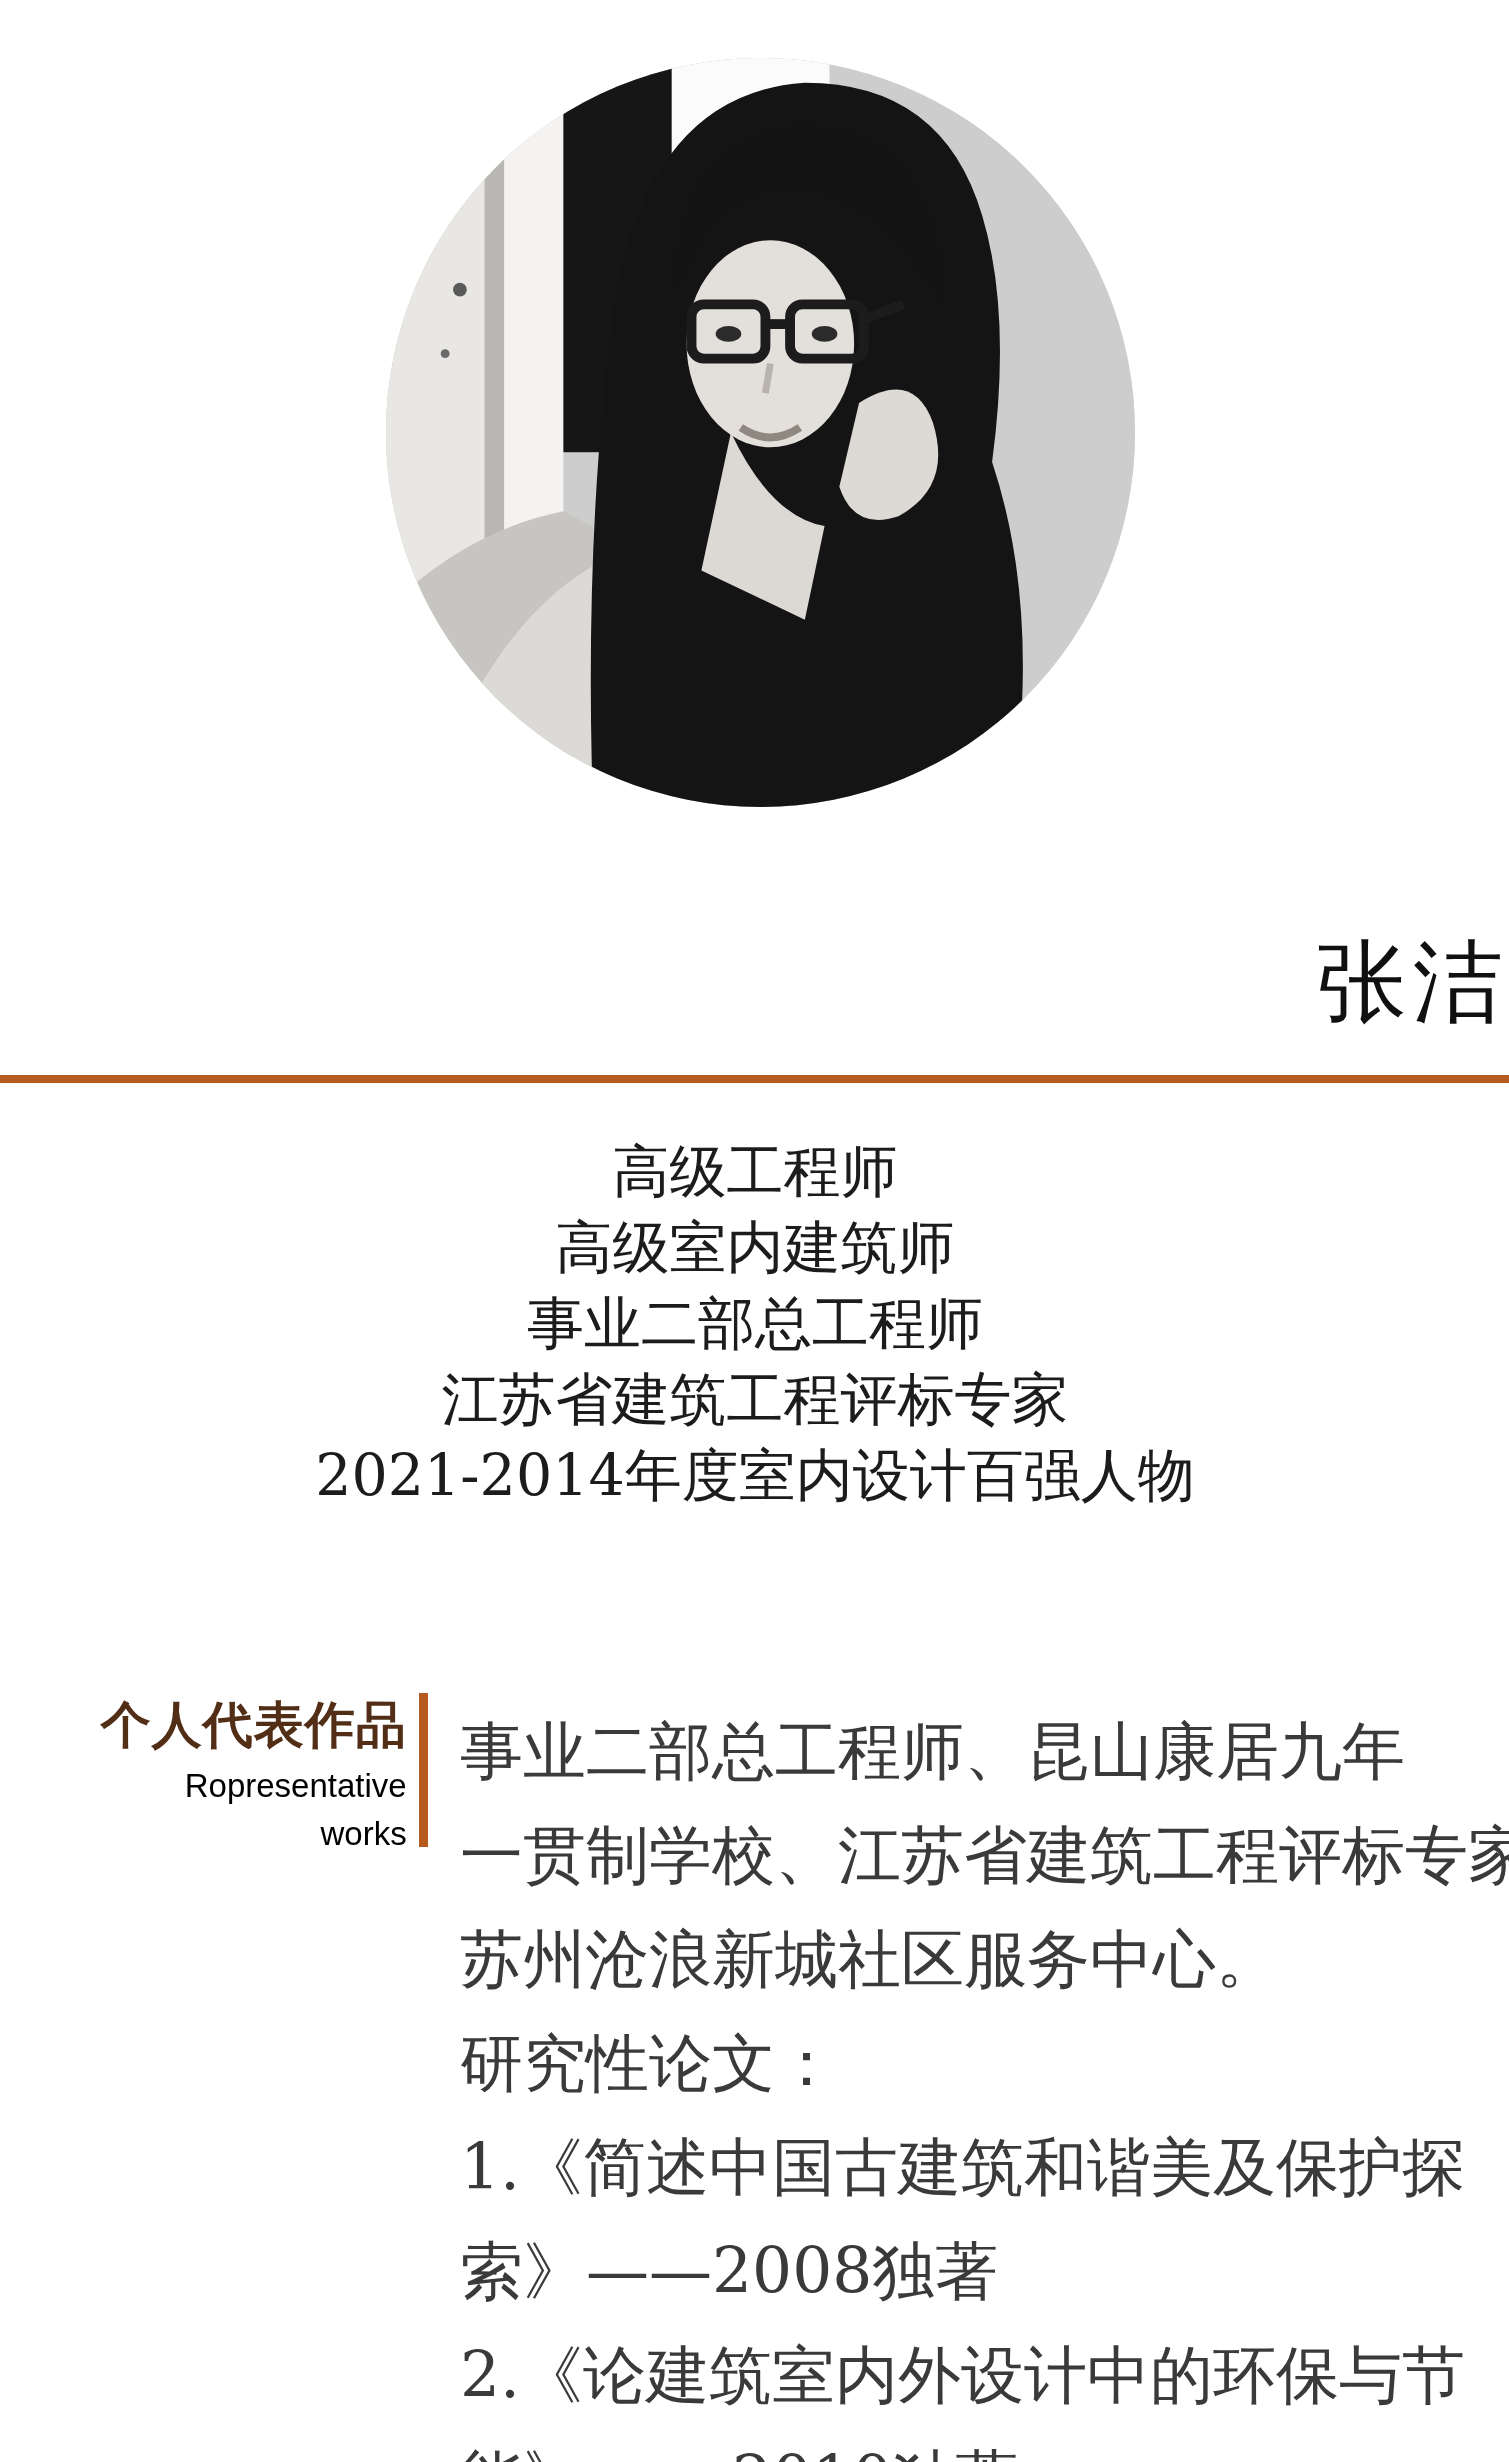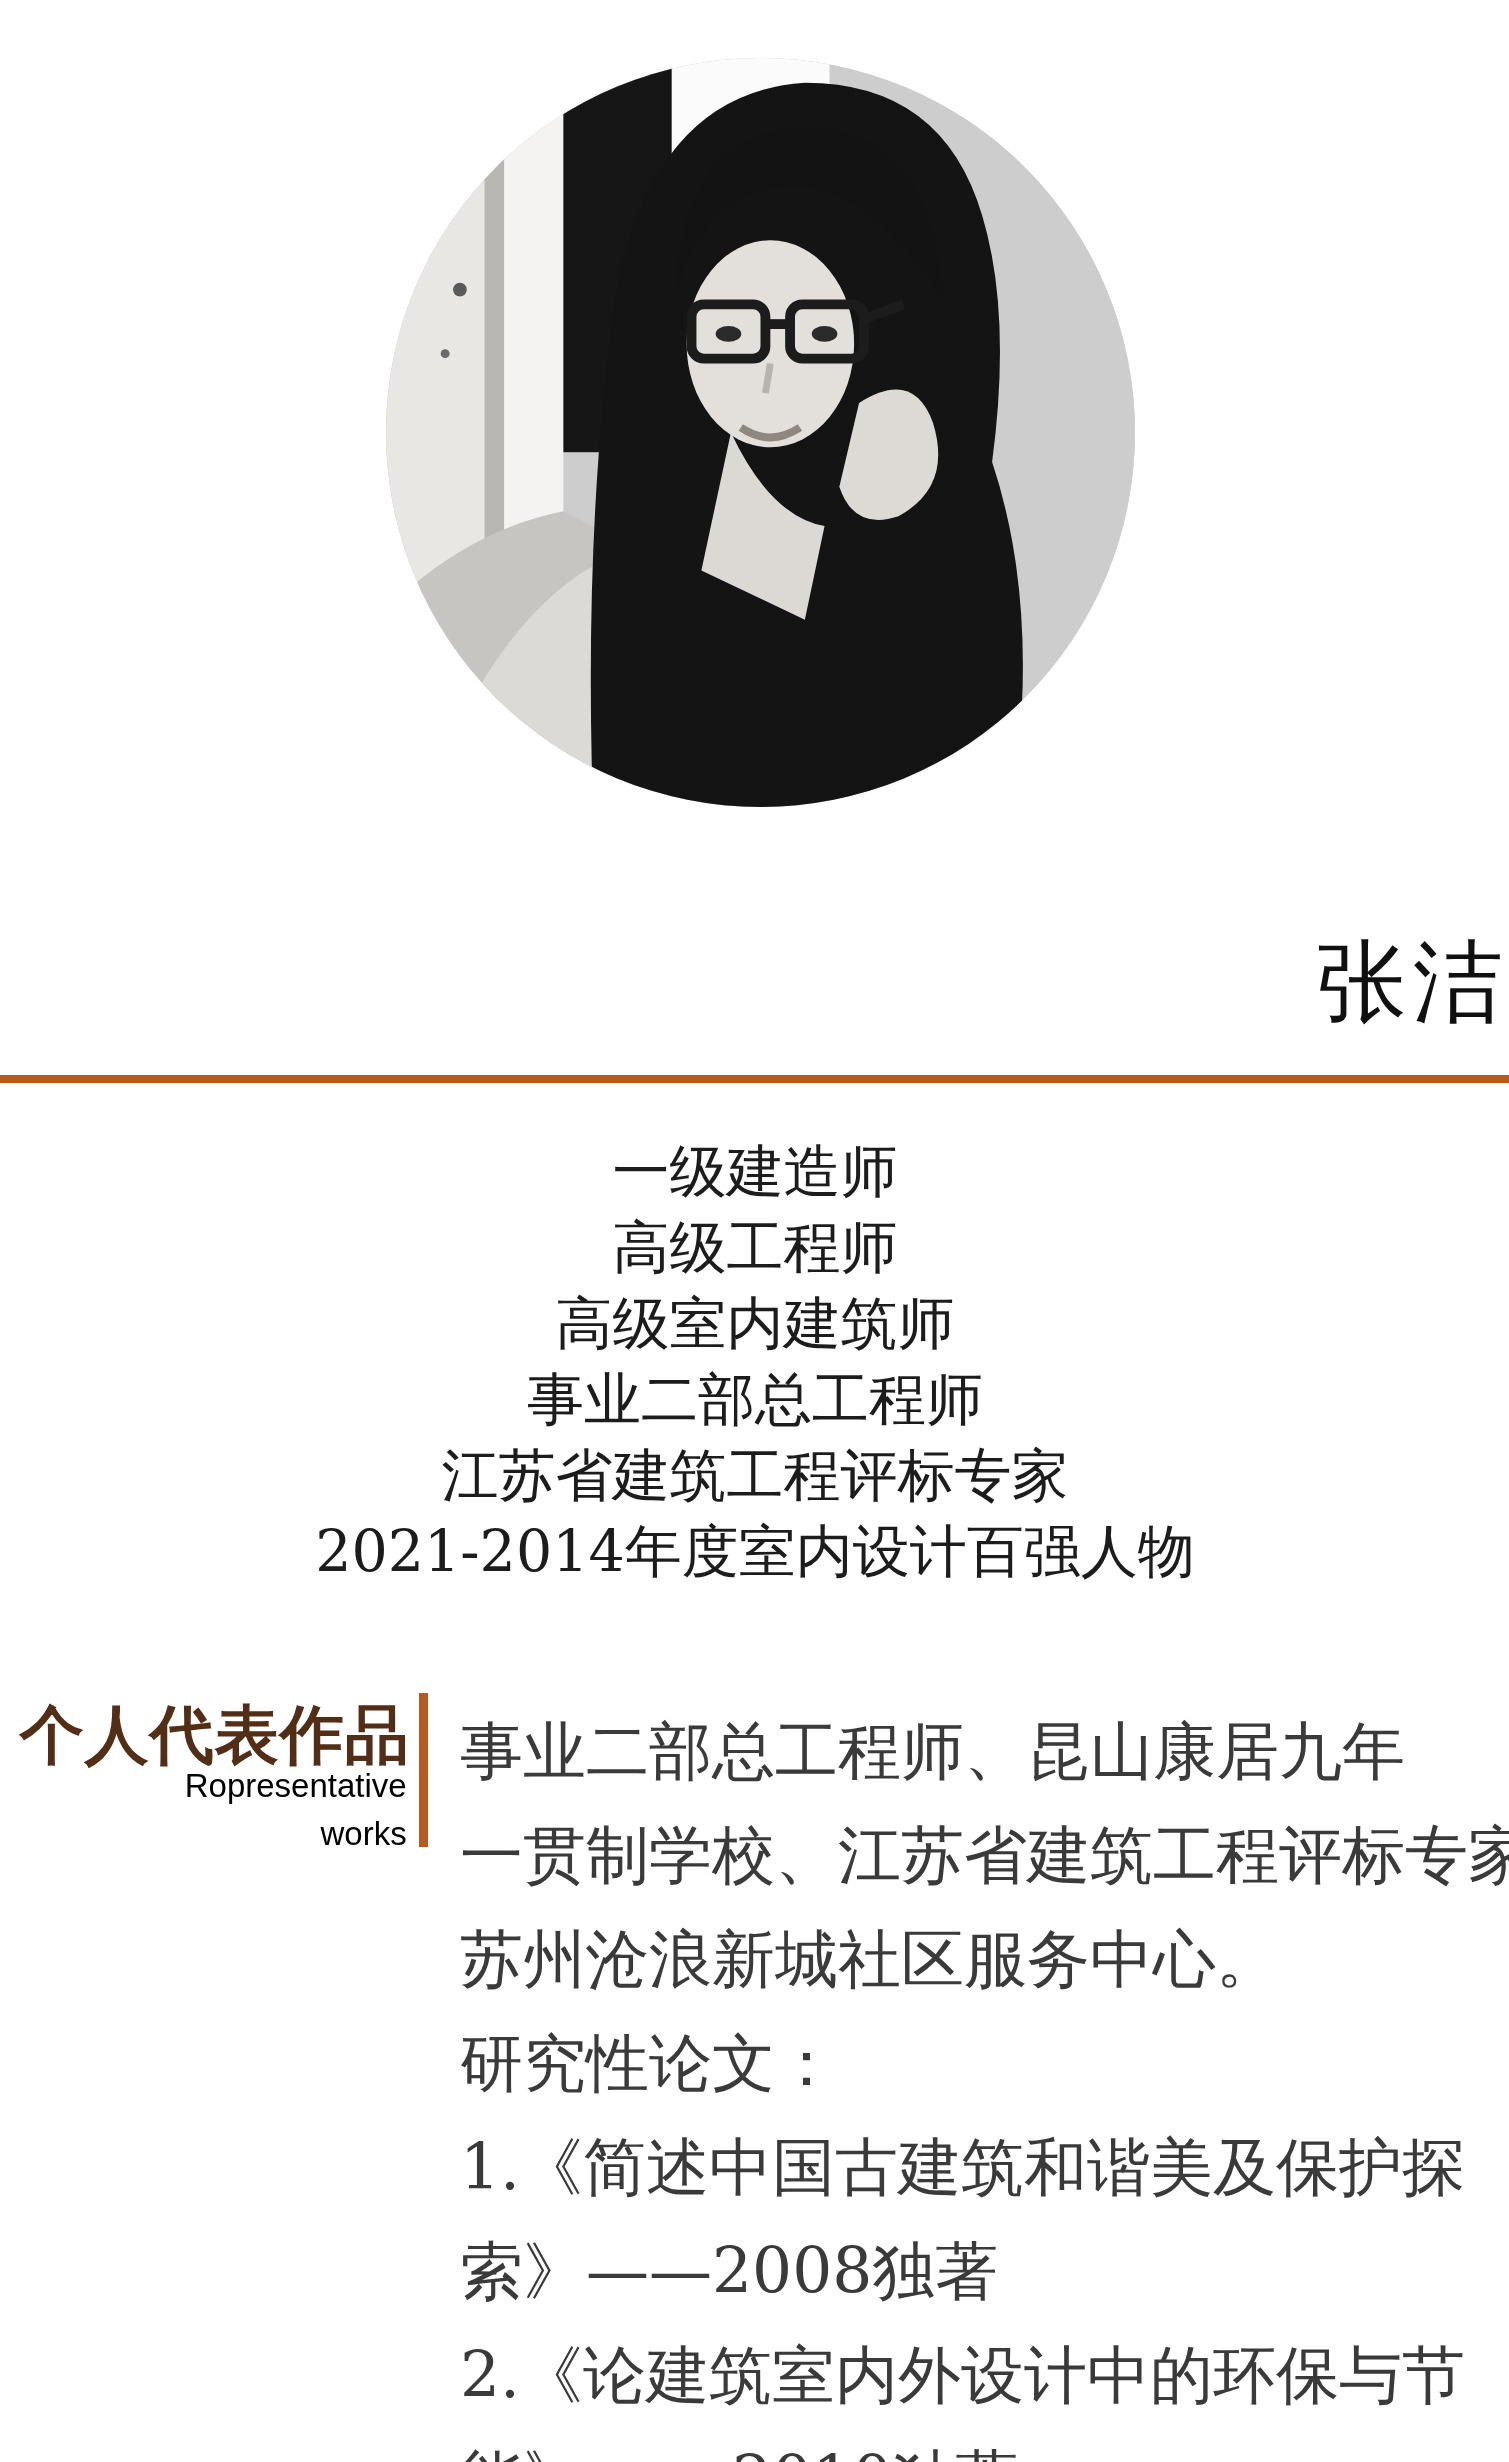--- a/index.html
+++ b/index.html
@@ -38,21 +38,21 @@
     position: absolute; left: 0; top: 1133px; width: 100%;
     text-align: center;
     font-size: 57px; line-height: 76px;
     color: #1c1c1c;
     white-space: nowrap;
   }
 
   .works-label-zh {
     position: absolute; left: 19.7px; top: 1692px; width: 387px;
     text-align: right;
-    font-size: 64px; letter-spacing: 1px;
+    font-size: 50px; letter-spacing: 1px;
     font-weight: 600;
     color: #522E16;
     white-space: nowrap;
   }
   .works-label-en {
     position: absolute; left: 19.7px; top: 1762px; width: 387px;
     text-align: right;
     font-family: "Liberation Sans", sans-serif;
     font-size: 33px; line-height: 48px;
     color: #000000;
@@ -110,21 +110,20 @@
     <path d="M78,62 L77,68" stroke="#b9b3ad" stroke-width="1.4" fill="none"></path>
     <path d="M72,75 Q78,79 84,75" stroke="#8f8880" stroke-width="1.6" fill="none"></path>
   </svg>
 </div>
 
 <div class="name">张洁</div>
 
 <div class="divider"></div>
 
 <div class="credentials">
-  <div>一级建造师</div>
   <div>高级工程师</div>
   <div>高级室内建筑师</div>
   <div>事业二部总工程师</div>
   <div>江苏省建筑工程评标专家</div>
   <div>2021-2014年度室内设计百强人物</div>
 </div>
 
 <div class="works-label-zh">个人代表作品</div>
 <div class="works-label-en">
   <div>Ropresentative</div>

